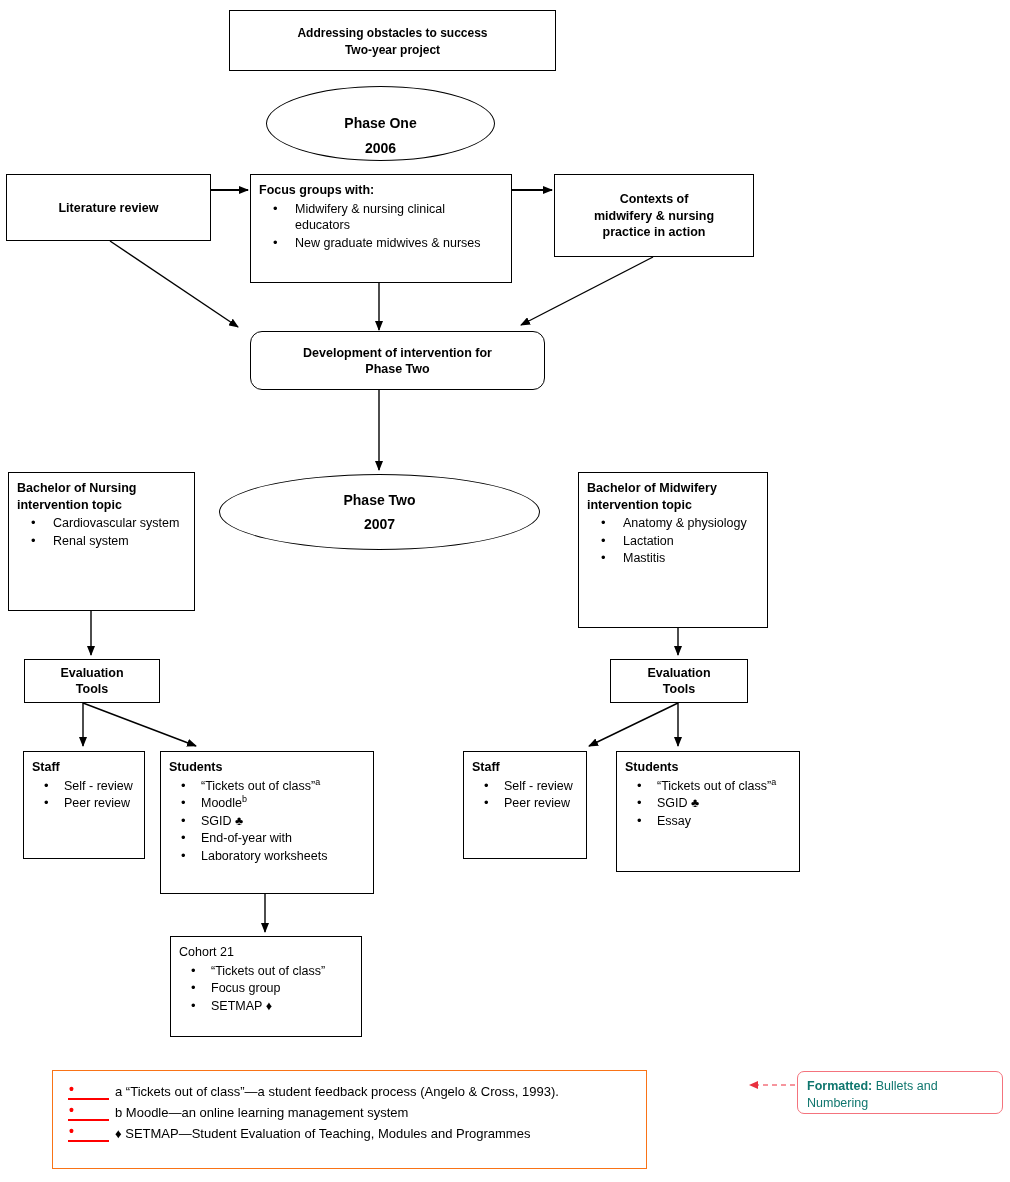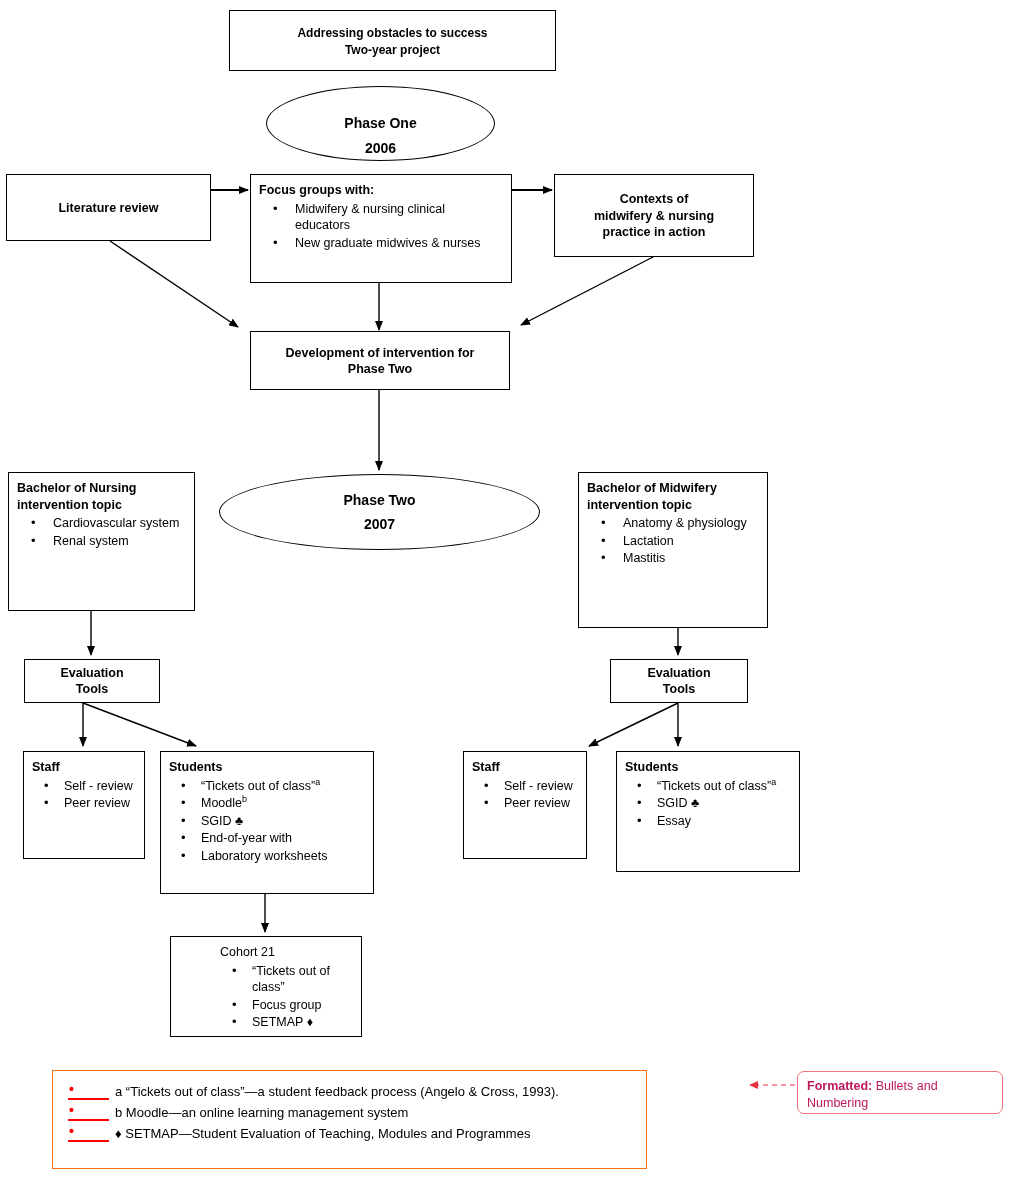--- a/index.html
+++ b/index.html
@@ -140,21 +140,21 @@
   }
   .balloon {
     position: absolute;
     box-sizing: border-box;
     border: 1px solid #f4737d;
     border-radius: 7px;
     background: #ffffff;
     font-size: 12.5px;
     line-height: 1.35;
     padding: 6px 8px 7px 9px;
-    color: #be185d;
+    color: #0f766e;
   }
   .balloon b {
     font-weight: bold;
   }
 </style>
 </head>
 <body>
 
 <div id="canvas">
 
@@ -226,21 +226,21 @@
   </div>
 
   <div class="node center" style="left:554px; top:174px; width:200px; height:83px; display:flex; align-items:center; justify-content:center;">
     <div class="inner hdr">
       <div>Contexts of</div>
       <div>midwifery &amp; nursing</div>
       <div>practice in action</div>
     </div>
   </div>
 
-  <div class="node center" style="left:250px; top:331px; width:260px; height:59px; display:flex; align-items:center; justify-content:center;">
+  <div class="node center" style="left:250px; top:331px; width:295px; height:59px; display:flex; align-items:center; justify-content:center;border-radius:12px;">
     <div class="inner hdr">
       <div>Development of intervention for</div>
       <div>Phase Two</div>
     </div>
   </div>
 
   <div class="ellipse" style="left:219px; top:474px; width:321px; height:76px;">
     <div>Phase Two</div>
     <div>2007</div>
   </div>
@@ -319,21 +319,21 @@
     <div class="inner">
       <div class="hdr">Students</div>
       <ul class="bullets tight">
         <li><span>“Tickets out of class”</span><sup>a</sup></li>
         <li><span>SGID ♣</span></li>
         <li><span>Essay</span></li>
       </ul>
     </div>
   </div>
 
-  <div class="node" style="left:170px; top:936px; width:192px; height:101px;padding-left:41px;">
+  <div class="node" style="left:170px; top:936px; width:192px; height:101px;">
     <div class="inner">
       <div>Cohort 21</div>
       <ul class="bullets tight">
         <li>“Tickets out of class”</li>
         <li>Focus group</li>
         <li>SETMAP ♦</li>
       </ul>
     </div>
   </div>
 

